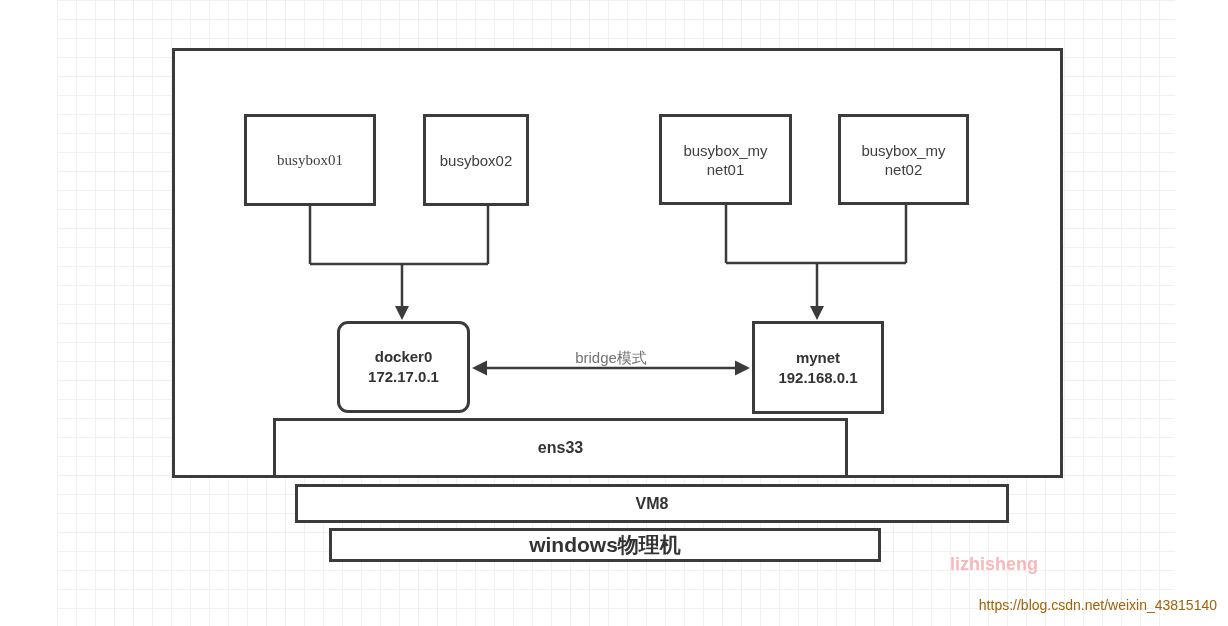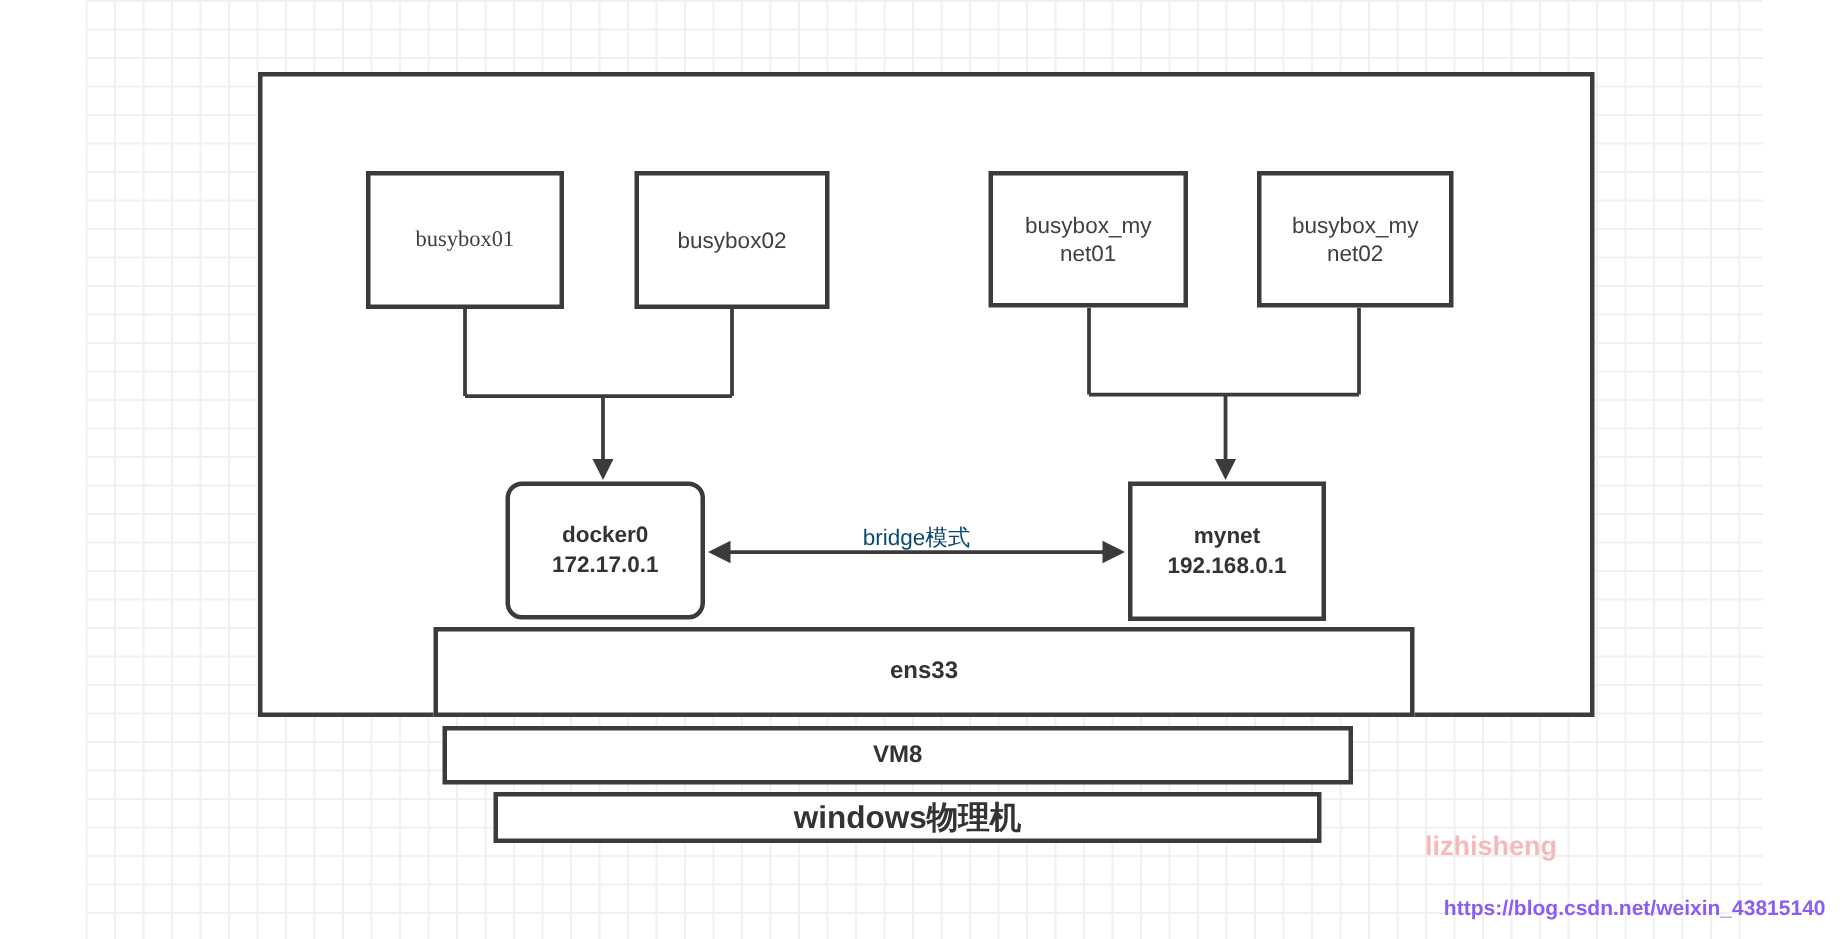--- a/index.html
+++ b/index.html
@@ -39,65 +39,64 @@
   }
 
   .node-label {
     font-size: 15px;
     line-height: 19px;
     white-space: pre-line;
     color: #3f3f3f;
   }
 
   .node-busybox01      { left: 244px; top: 114px; width: 132px; height: 92px; font-family: Liberation Serif, serif; }
-  .node-busybox02      { left: 423px; top: 114px; width: 130px; height: 92px; }
+  .node-busybox02      { left: 423px; top: 114px; width: 106px; height: 92px; }
   .node-busybox-mynet01{ left: 659px; top: 114px; width: 133px; height: 91px; }
   .node-busybox-mynet02{ left: 838px; top: 114px; width: 131px; height: 91px; }
 
   .node-docker0 { left: 337px; top: 321px; width: 133px; height: 92px; border-radius: 11px; }
   .node-mynet   { left: 752px; top: 321px; width: 132px; height: 93px; }
 
   .bridge-text { font-weight: bold; font-size: 15px; line-height: 20px; color: #333333; }
 
   .bar { font-weight: bold; font-size: 16px; color: #333333; }
-  .bar-ens33   { left: 273px; top: 418px; width: 654px; height: 60px; margin-left: 16px; }
-  .bar-vm8     { left: 295px; top: 484px; width: 607px; height: 39px; text-align: right; }
+  .bar-ens33   { left: 273px; top: 418px; width: 575px; height: 60px; }
+  .bar-vm8     { left: 295px; top: 484px; width: 714px; height: 39px; text-align: right; }
   .bar-windows { left: 329px; top: 528px; width: 552px; height: 34px; font-size: 21px; }
 
   .connectors {
     position: absolute;
     left: 0; top: 0;
     width: 1228px; height: 626px;
     pointer-events: none;
   }
 
   .edge-label {
     position: absolute;
     left: 551px; top: 349px;
     width: 120px; height: 19px;
     text-align: center;
     font-size: 15px;
-    color: #0c4a6e;
+    color: #737373;
   }
 
   .wm-name {
     position: absolute;
     left: 950px; top: 554px;
     font-size: 18px;
     font-weight: bold;
     color: #f6b9b9;
     text-align: center;
   }
 
   .wm-url {
     position: absolute;
     right: 11px; top: 597px;
     font-size: 14px;
-    color: #8b5cf6;
-    font-weight: bold;
+    color: #a16207;
   }
 </style>
 </head>
 <body>
 
 <div class="canvas">
 
   <div class="grid-area"></div>
 
   <div class="shape outer-box"></div>

